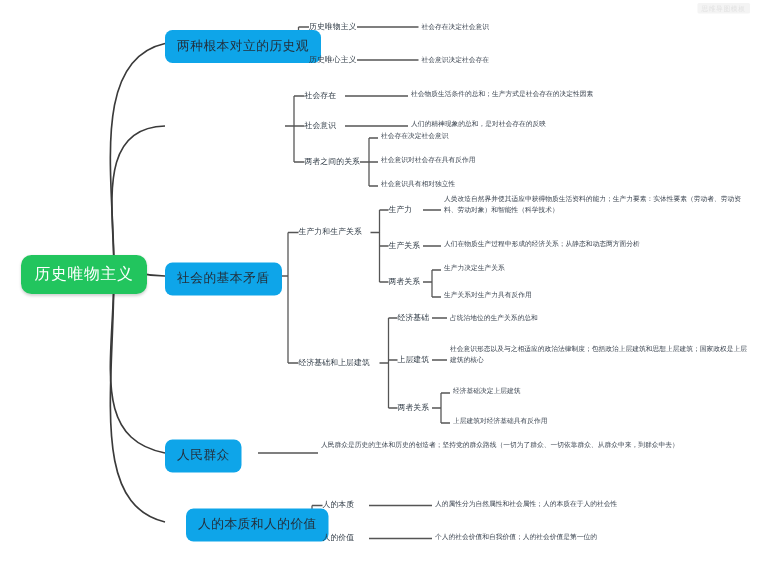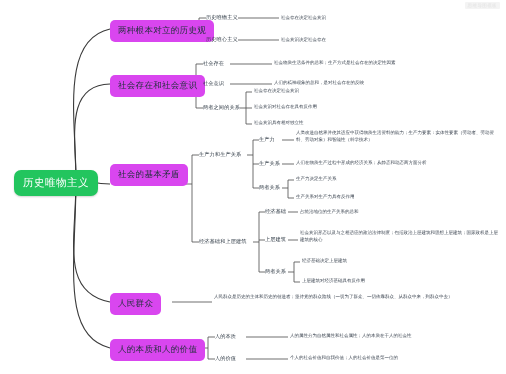--- a/index.html
+++ b/index.html
@@ -22,21 +22,21 @@
     color:#ffffff;
     border-radius:7px;
     font-size:10.5px;
     letter-spacing:.5px;
     padding:6px 9px;
     white-space:nowrap;
     box-shadow:0 1px 2px rgba(0,0,0,.18);
   }
 
   .lvl2{
-    background:#d946ef;
+    background:#0ea5e9;
     color:#23303d;
     border-radius:5px;
     font-size:8.5px;
     padding:5px 8px;
     white-space:nowrap;
     letter-spacing:.3px;
   }
 
   .lvl3{
     font-size:5.2px;
@@ -104,31 +104,30 @@
   </svg>
 
   <div class="node root" style="left:14px;top:170px;">历史唯物主义</div>
 
   <div class="node lvl2" style="left:110px;top:20px;">两种根本对立的历史观</div>
   <div class="node lvl3" style="left:206px;top:14px;">历史唯物主义</div>
   <div class="node leaf" style="left:281px;top:15px;">社会存在决定社会意识</div>
   <div class="node lvl3" style="left:206px;top:36px;">历史唯心主义</div>
   <div class="node leaf" style="left:281px;top:37px;">社会意识决定社会存在</div>
 
-  <div class="node lvl2" style="left:110px;top:75px;">社会存在和社会意识</div>
   <div class="node lvl3" style="left:203px;top:60px;">社会存在</div>
   <div class="node leaf wrap" style="left:274px;top:60px;width:228px;">社会物质生活条件的总和；生产方式是社会存在的决定性因素</div>
   <div class="node lvl3" style="left:203px;top:80px;">社会意识</div>
   <div class="node leaf wrap" style="left:274px;top:80px;width:228px;">人们的精神现象的总和，是对社会存在的反映</div>
   <div class="node lvl3" style="left:203px;top:104px;">两者之间的关系</div>
   <div class="node leaf" style="left:254px;top:88px;">社会存在决定社会意识</div>
   <div class="node leaf" style="left:254px;top:104px;">社会意识对社会存在具有反作用</div>
   <div class="node leaf" style="left:254px;top:120px;">社会意识具有相对独立性</div>
 
-  <div class="node lvl2" style="left:110px;top:164px;">社会的基本矛盾</div>
+  <div class="node lvl2" style="left:110px;top:175px;">社会的基本矛盾</div>
 
   <div class="node lvl3" style="left:199px;top:151px;">生产力和生产关系</div>
   <div class="node lvl3" style="left:259px;top:136px;">生产力</div>
   <div class="node leaf wrap" style="left:296px;top:130px;width:206px;">人类改造自然界并使其适应中获得物质生活资料的能力；生产力要素：实体性要素（劳动者、劳动资料、劳动对象）和智能性（科学技术）</div>
   <div class="node lvl3" style="left:259px;top:160px;">生产关系</div>
   <div class="node leaf wrap" style="left:296px;top:160px;width:206px;">人们在物质生产过程中形成的经济关系；从静态和动态两方面分析</div>
   <div class="node lvl3" style="left:259px;top:184px;">两者关系</div>
   <div class="node leaf" style="left:296px;top:176px;">生产力决定生产关系</div>
   <div class="node leaf" style="left:296px;top:194px;">生产关系对生产力具有反作用</div>
 
@@ -137,19 +136,19 @@
   <div class="node leaf" style="left:300px;top:209px;">占统治地位的生产关系的总和</div>
   <div class="node lvl3" style="left:265px;top:236px;">上层建筑</div>
   <div class="node leaf wrap" style="left:300px;top:230px;width:202px;">社会意识形态以及与之相适应的政治法律制度；包括政治上层建筑和思想上层建筑；国家政权是上层建筑的核心</div>
   <div class="node lvl3" style="left:265px;top:268px;">两者关系</div>
   <div class="node leaf" style="left:302px;top:258px;">经济基础决定上层建筑</div>
   <div class="node leaf" style="left:302px;top:278px;">上层建筑对经济基础具有反作用</div>
 
   <div class="node lvl2" style="left:110px;top:293px;text-align:center;">人民群众</div>
   <div class="node leaf wrap" style="left:214px;top:294px;width:288px;">人民群众是历史的主体和历史的创造者；坚持党的群众路线（一切为了群众、一切依靠群众、从群众中来，到群众中去）</div>
 
-  <div class="node lvl2" style="left:110px;top:339px;">人的本质和人的价值</div>
+  <div class="node lvl2" style="left:124px;top:339px;">人的本质和人的价值</div>
   <div class="node lvl3" style="left:215px;top:333px;">人的本质</div>
   <div class="node leaf wrap" style="left:290px;top:333px;width:212px;">人的属性分为自然属性和社会属性；人的本质在于人的社会性</div>
   <div class="node lvl3" style="left:215px;top:355px;">人的价值</div>
   <div class="node leaf wrap" style="left:290px;top:355px;width:212px;">个人的社会价值和自我价值；人的社会价值是第一位的</div>
 
 </div>
 
 </body></html>

